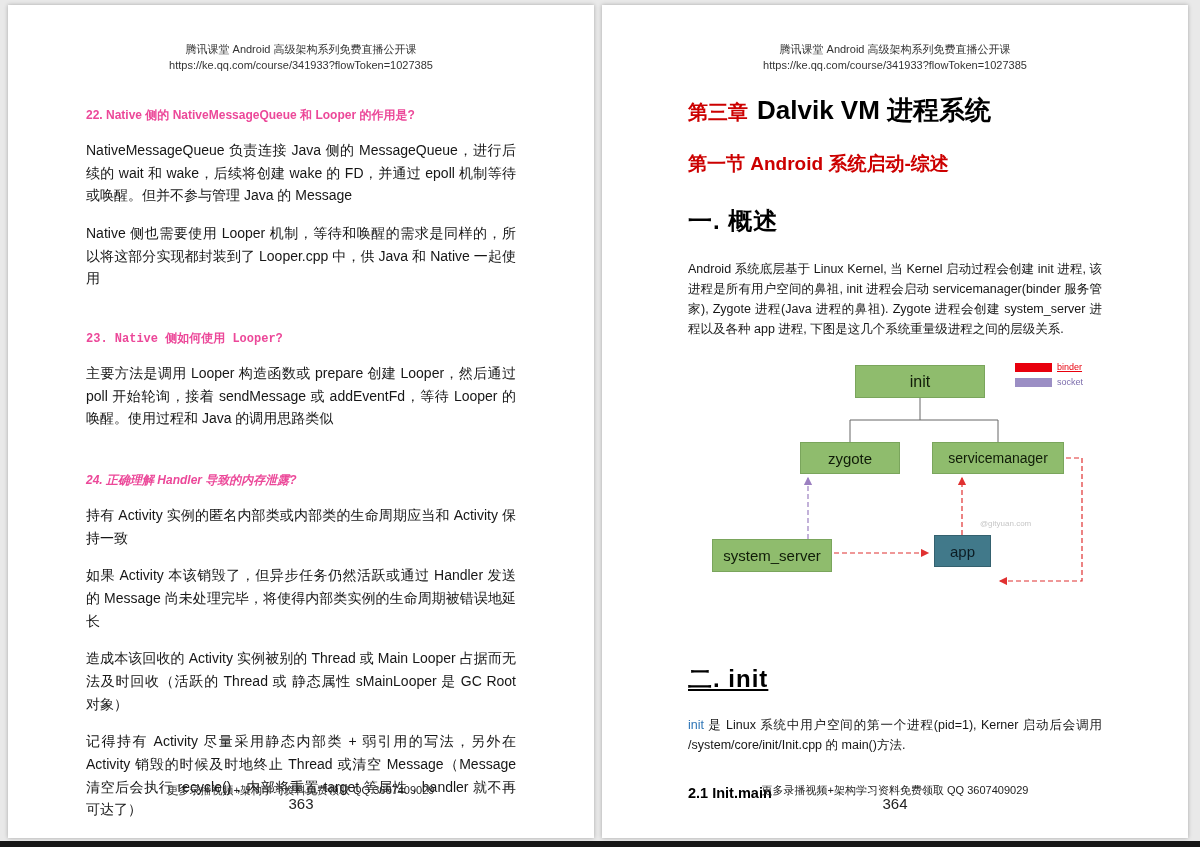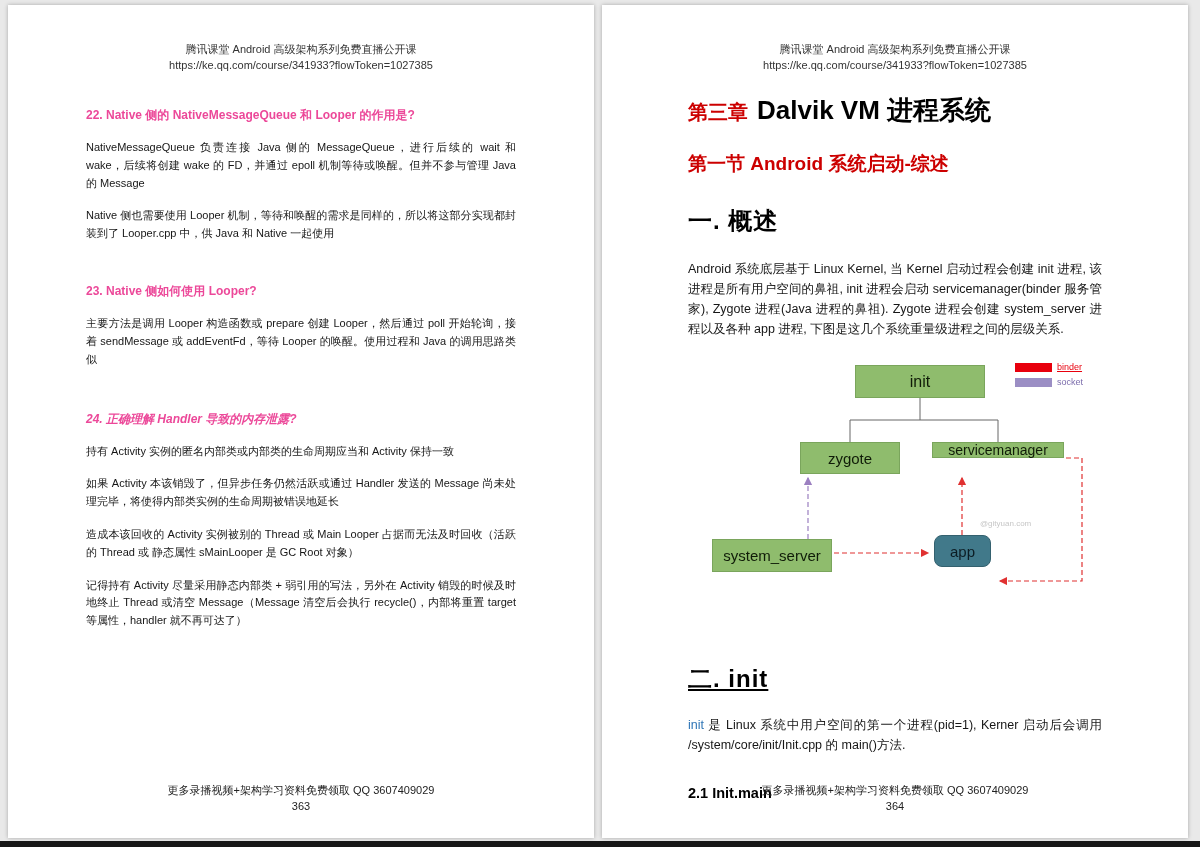--- a/index.html
+++ b/index.html
@@ -16,29 +16,29 @@
   .page-left{left:8px;padding:36px 78px 0 78px;}
   .page-right{left:602px;padding:36px 86px 0 86px;}
   .bottom-bar{position:absolute;left:0;bottom:0;width:1200px;height:6px;background:#161616;}
 
   .doc-header{text-align:center;font-size:11px;color:#333;line-height:16px;}
   .doc-header .hdr-url{color:#333;}
 
   
   .q-title{font-size:12px;font-weight:bold;color:#ec4899;margin:34px 0 0 0;}
   .q-title.italic{font-style:italic;}
-  .q-para{font-size:11px;line-height:1.62;text-align:justify;margin:15px 0 0 0;color:#161616;}
+  .q-para{font-size:14px;line-height:1.62;text-align:justify;margin:15px 0 0 0;color:#161616;}
 
   .page-footer{
     position:absolute;left:0;bottom:40px;width:100%;text-align:center;
     font-size:11px;color:#222;
   }
   .page-num{
     position:absolute;left:0;bottom:26px;width:100%;text-align:center;
-    font-size:11px;color:#222;
+    font-size:15px;color:#222;
   }
 
   
   .chapter{margin:20px 0 0 0;line-height:34px;}
   .chapter-prefix{color:#cc0000;font-size:20px;font-weight:bold;margin-right:9px;}
   .chapter-title{color:#000;font-size:26px;font-weight:bold;}
   .section-title{color:#cc0000;font-size:19px;font-weight:bold;margin:20px 0 0 0;}
   .h-big{font-size:24px;font-weight:bold;color:#000;margin:28px 0 0 0;letter-spacing:1px;}
   .body-para{font-size:12.5px;line-height:1.6;text-align:justify;margin:22px 0 0 0;color:#161616;}
   .sub-head{font-size:14.5px;font-weight:bold;color:#000;margin:30px 0 0 0;}
@@ -47,23 +47,23 @@
   
   .diagram{position:relative;height:282px;margin-top:16px;}
   .diagram svg{position:absolute;left:0;top:0;}
   .dg-box{
     position:absolute;background:#8fbc6d;border:1px solid #7aa55c;
     display:flex;align-items:center;justify-content:center;
     font-size:15px;color:#101c08;box-sizing:border-box;
   }
   .dg-init{left:167px;top:10px;width:130px;height:33px;font-size:16px;}
   .dg-zygote{left:112px;top:87px;width:100px;height:32px;}
-  .dg-sm{left:244px;top:87px;width:132px;height:16px;font-size:14px;}
+  .dg-sm{left:244px;top:87px;width:132px;height:32px;font-size:14px;}
   .dg-ss{left:24px;top:184px;width:120px;height:33px;}
-  .dg-app{left:246px;top:180px;width:57px;height:32px;background:#41798a;border-color:#34616f;color:#0c1d24;border-radius:8px;}
+  .dg-app{left:246px;top:180px;width:57px;height:32px;background:#41798a;border-color:#34616f;color:#0c1d24;}
   .legend-swatch{position:absolute;width:37px;height:9px;}
   .legend-binder-swatch{left:327px;top:8px;background:#e8000d;}
   .legend-socket-swatch{left:327px;top:23px;background:#9b8ec4;}
   .legend-label{position:absolute;font-size:9px;line-height:10px;}
   .legend-binder-label{left:369px;top:7px;color:#e8000d;text-decoration:underline;}
   .legend-socket-label{left:369px;top:22px;color:#7d6ead;}
   .watermark{position:absolute;left:292px;top:164px;font-size:8px;color:#c6c6c6;}
 </style>
 </head>
 <body>
@@ -73,21 +73,21 @@
   <div class="page page-left">
     <div class="doc-header">
       <div>腾讯课堂 Android 高级架构系列免费直播公开课</div>
       <div class="hdr-url">https://ke.qq.com/course/341933?flowToken=1027385</div>
     </div>
 
     <div class="q-title">22. Native 侧的 NativeMessageQueue 和 Looper 的作用是?</div>
     <p class="q-para">NativeMessageQueue 负责连接 Java 侧的 MessageQueue，进行后续的 wait 和 wake，后续将创建 wake 的 FD，并通过 epoll 机制等待或唤醒。但并不参与管理 Java 的 Message</p>
     <p class="q-para">Native 侧也需要使用 Looper 机制，等待和唤醒的需求是同样的，所以将这部分实现都封装到了 Looper.cpp 中，供 Java 和 Native 一起使用</p>
 
-    <div class="q-title" style="margin-top:40px;">23. Native 侧如何使用 Looper?</div>
+    <div class="q-title" style="margin-top:40px;font-family:Liberation Mono, monospace;">23. Native 侧如何使用 Looper?</div>
     <p class="q-para">主要方法是调用 Looper 构造函数或 prepare 创建 Looper，然后通过 poll 开始轮询，接着 sendMessage 或 addEventFd，等待 Looper 的唤醒。使用过程和 Java 的调用思路类似</p>
 
     <div class="q-title italic" style="margin-top:42px;">24. 正确理解 Handler 导致的内存泄露?</div>
     <p class="q-para">持有 Activity 实例的匿名内部类或内部类的生命周期应当和 Activity 保持一致</p>
     <p class="q-para">如果 Activity 本该销毁了，但异步任务仍然活跃或通过 Handler 发送的 Message 尚未处理完毕，将使得内部类实例的生命周期被错误地延长</p>
     <p class="q-para">造成本该回收的 Activity 实例被别的 Thread 或 Main Looper 占据而无法及时回收（活跃的 Thread 或 静态属性 sMainLooper 是 GC Root 对象）</p>
     <p class="q-para">记得持有 Activity 尽量采用静态内部类 + 弱引用的写法，另外在 Activity 销毁的时候及时地终止 Thread 或清空 Message（Message 清空后会执行 recycle()，内部将重置 target 等属性，handler 就不再可达了）</p>
 
     <div class="page-footer">更多录播视频+架构学习资料免费领取 QQ  3607409029</div>
     <div class="page-num">363</div>

